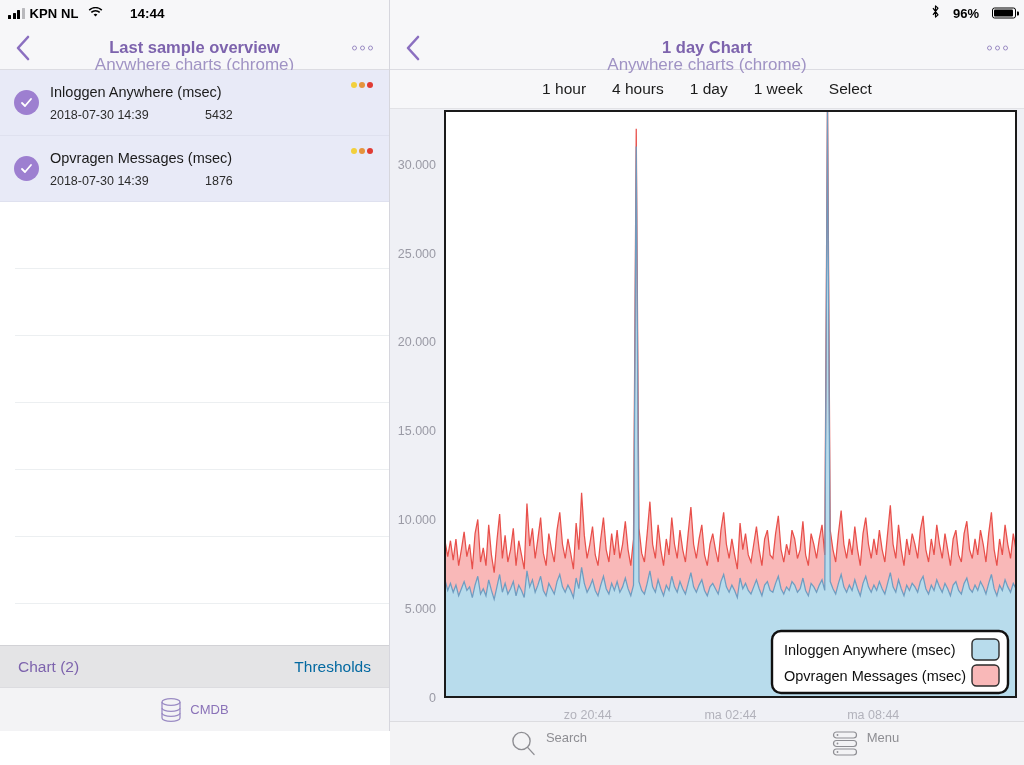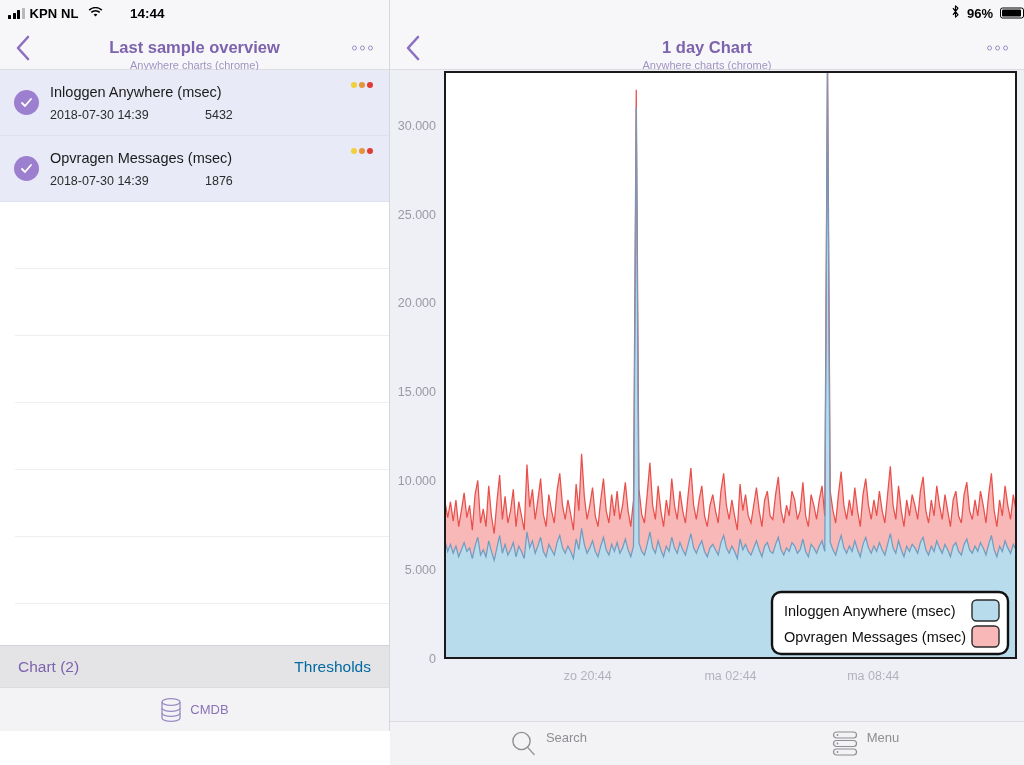--- a/index.html
+++ b/index.html
@@ -45,21 +45,21 @@
     width: 46px; display: flex; align-items: center; justify-content: center;
     cursor: pointer;
   }
   .nav-titles {
     position: absolute; left: 0; right: 0; top: 0; bottom: 0;
     display: flex; flex-direction: column; align-items: center; justify-content: center;
     pointer-events: none;
     margin-top: 16px;
   }
   .nav-title { font-size: 16.5px; font-weight: bold; color: #7d63ad; line-height: 19px; }
-  .nav-sub   { font-size: 11px; color: #a093c4; line-height: 16px; }
+  .nav-sub   { font-size: 17px; color: #a093c4; line-height: 16px; }
   .dots3 {
     position: absolute; right: 16px; top: 50%; transform: translateY(-50%);
     display: flex; gap: 3px; cursor: pointer;
   }
   .dots3 span { width: 5px; height: 5px; border-radius: 50%; border: 1px solid #9b8cc4; }
 
   .list { flex: 1; background: #ffffff; position: relative; overflow: hidden; }
   .row-sel {
     height: 66px; background: #e8eaf7;
     position: relative; display: flex; align-items: center;
@@ -106,22 +106,22 @@
     width: 634px; height: 765px; background: #ffffff;
     display: flex; flex-direction: column; position: relative;
   }
   .statusbar-r {
     height: 26px; background: #f7f7f9; position: relative;
     display: flex; align-items: center; 
     font-size: 13px; font-weight: bold;
   }
   .sb-time { font-size: 13.5px; font-weight: bold; color: #000; margin-left: -260px; }
   .sb-right {
-    position: absolute; right: 0; top: 50%; transform: translateY(-50%);
-    display: flex; align-items: center; gap: 7px;
+    position: absolute; right: 8px; top: 50%; transform: translateY(-50%);
+    display: flex; align-items: center; gap: 13px;
   }
   .bt { font-size: 12px; }
   .batt-pct { font-size: 13px; font-weight: 600; }
   .batt {
     width: 24px; height: 11.5px; border: 1.3px solid #000; border-radius: 2.5px;
     position: relative; padding: 1px;
   }
   .batt::after {
     content:''; position: absolute; right: -3.5px; top: 3.2px;
     width: 2px; height: 4.5px; background: #000; border-radius: 0 1px 1px 0;
@@ -285,20 +285,27 @@
         <div class="nav-title">1 day Chart</div>
         <div class="nav-sub">Anywhere charts (chrome)</div>
       </div>
       <div class="dots3">
           <span></span>
           <span></span>
           <span></span>
         </div>
     </div>
 
+    <div class="seg">
+      <span>1 hour</span>
+      <span>4 hours</span>
+      <span>1 day</span>
+      <span>1 week</span>
+      <span>Select</span>
+    </div>
 
     <div class="chart-wrap">
       <svg class="chart-svg" id="chart" width="634" height="612" viewBox="0 0 634 612">
           <rect x="0" y="0" width="634" height="612" fill="#eff0f5"></rect>
           <rect x="55" y="2" width="571" height="586" fill="#ffffff"></rect>
           <text x="46" y="592.5" text-anchor="end" font-size="12.5" font-family="&quot;Liberation Sans&quot;, sans-serif" fill="#9a9aa5">0</text>
           <text x="46" y="503.7121212121212" text-anchor="end" font-size="12.5" font-family="&quot;Liberation Sans&quot;, sans-serif" fill="#9a9aa5">5.000</text>
           <text x="46" y="414.9242424242424" text-anchor="end" font-size="12.5" font-family="&quot;Liberation Sans&quot;, sans-serif" fill="#9a9aa5">10.000</text>
           <text x="46" y="326.1363636363636" text-anchor="end" font-size="12.5" font-family="&quot;Liberation Sans&quot;, sans-serif" fill="#9a9aa5">15.000</text>
           <text x="46" y="237.34848484848482" text-anchor="end" font-size="12.5" font-family="&quot;Liberation Sans&quot;, sans-serif" fill="#9a9aa5">20.000</text>

